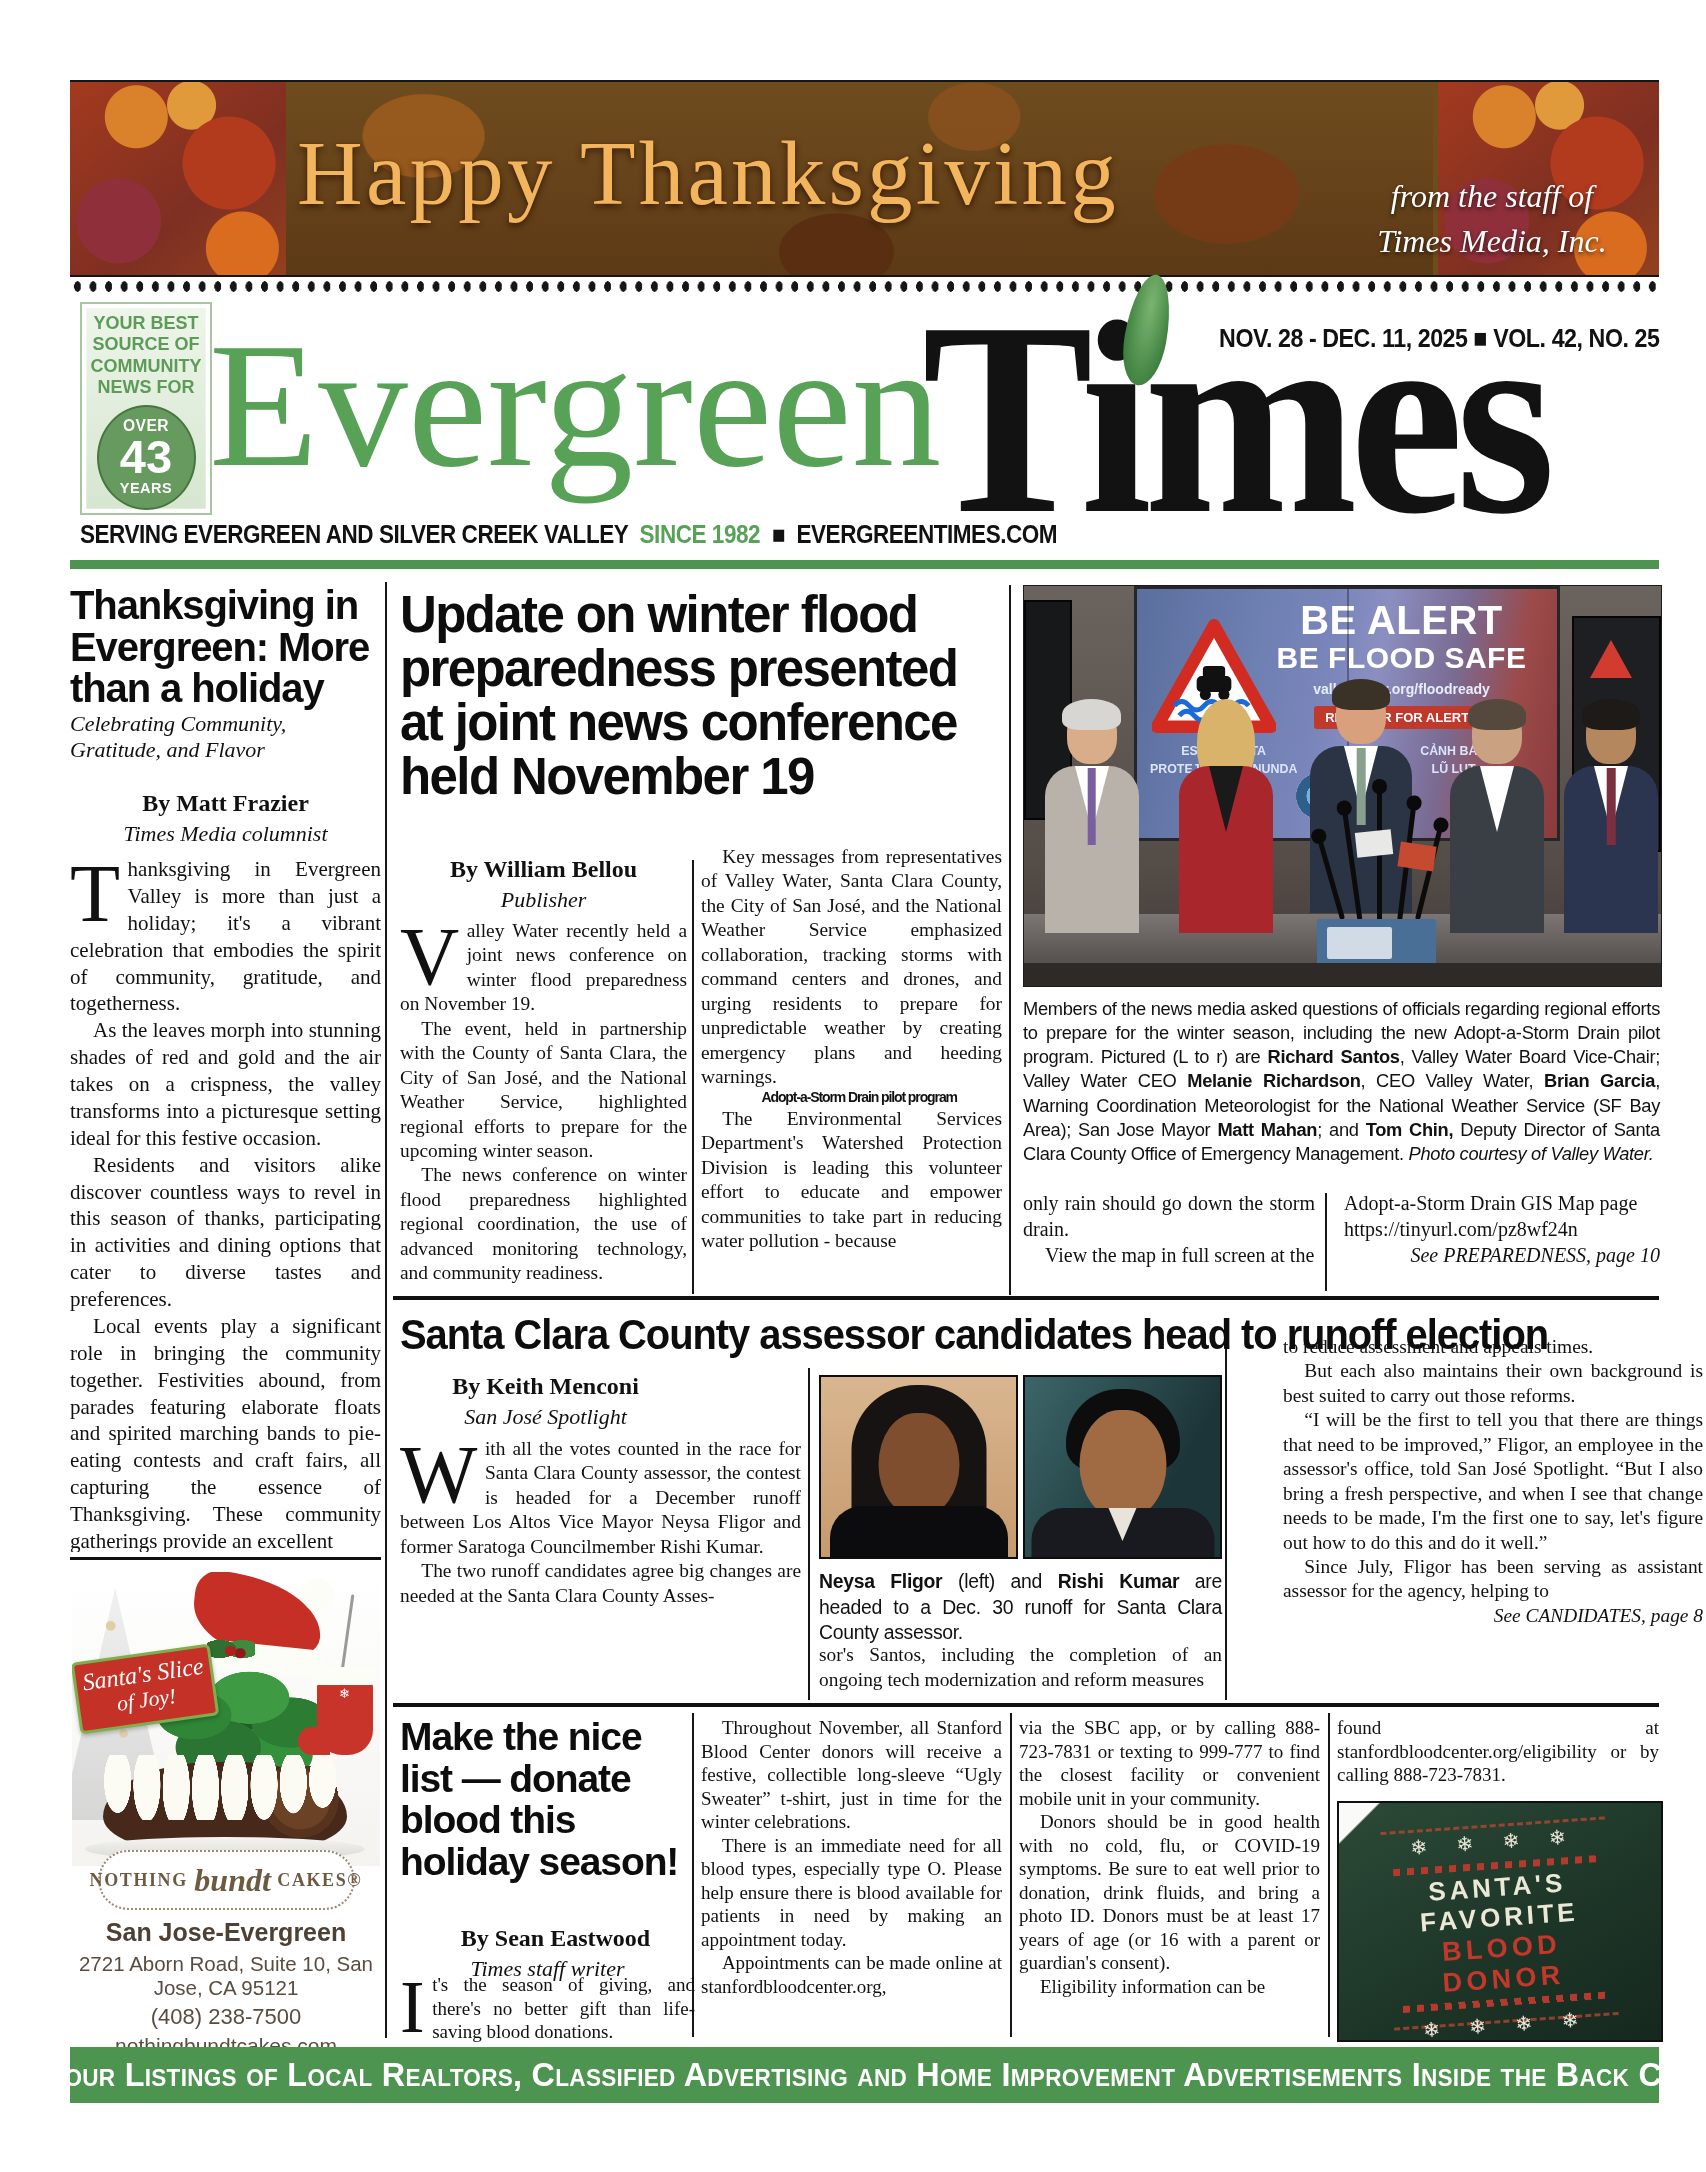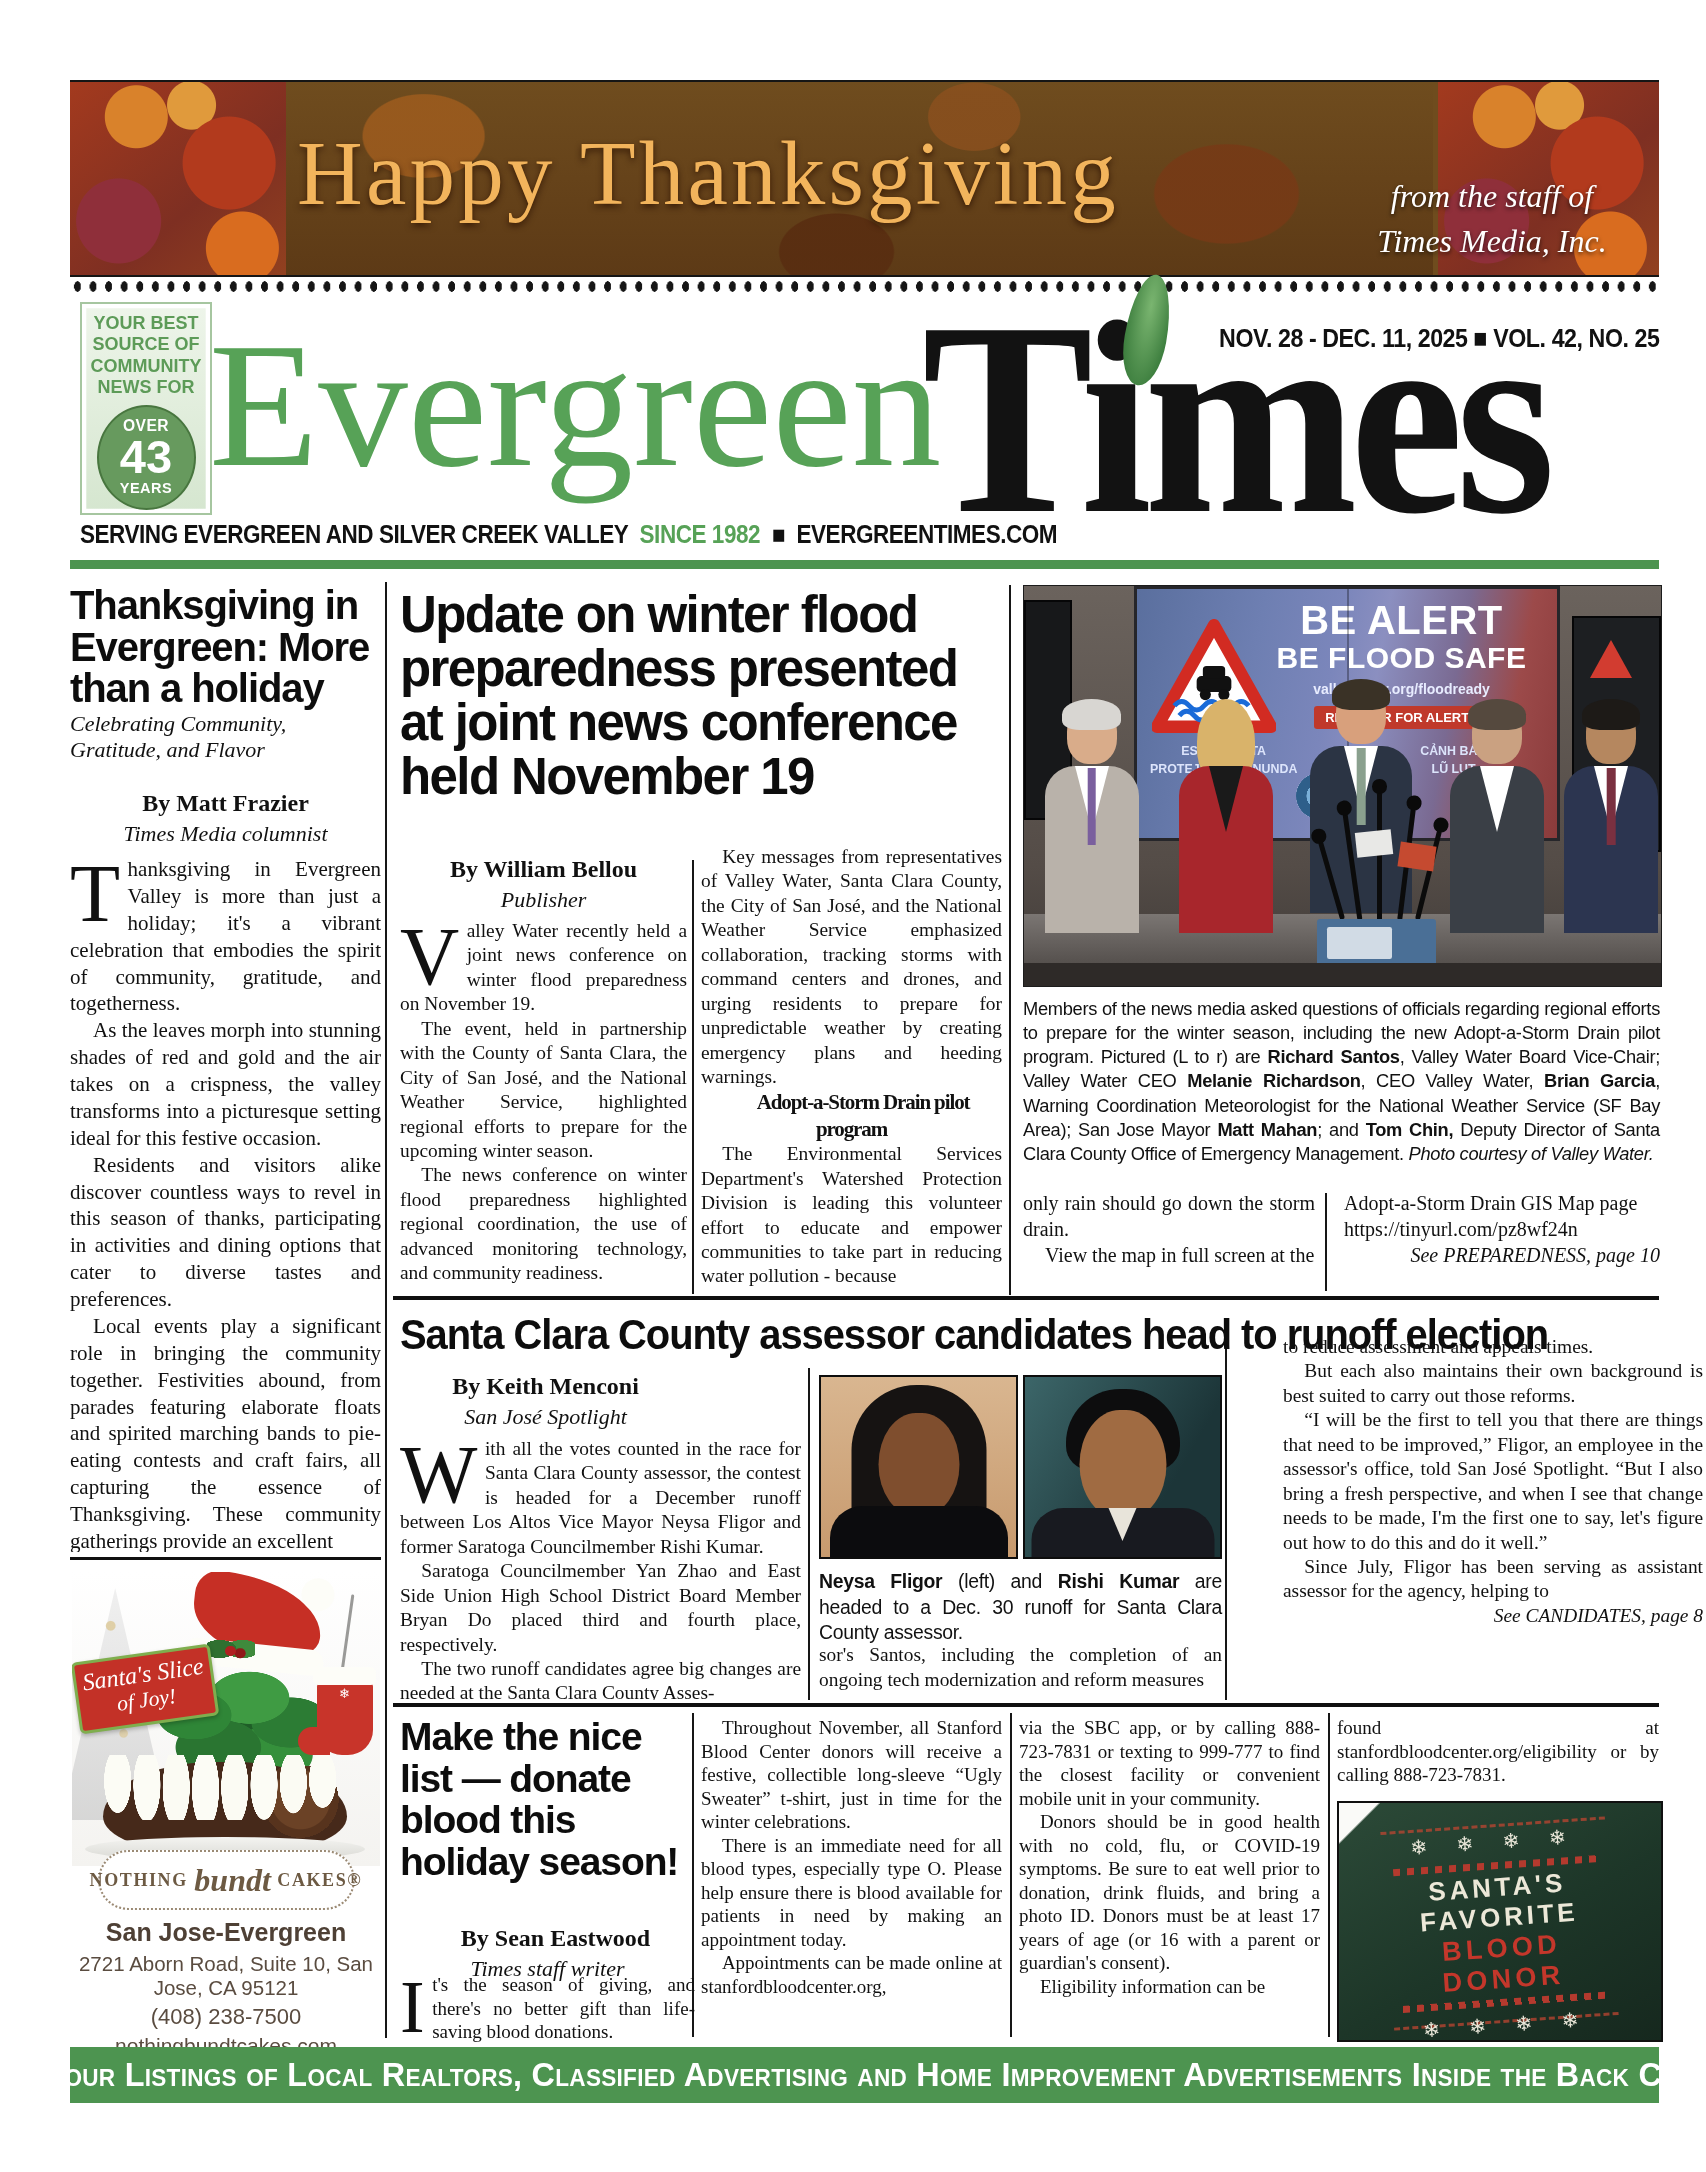--- a/index.html
+++ b/index.html
@@ -133,21 +133,21 @@
   .ad-addr{text-align:center;font-size:20.5px;color:#5a4c40;margin-top:5.4px;}
   .ad-phone{text-align:center;font-size:22px;color:#5a4c40;margin-top:4.3px;}
   .ad-web{text-align:center;font-size:21px;color:#5a4c40;margin-top:4.3px;}
 
   
   #flood-headline{left:400px;top:588px;width:610px;font-size:51px;line-height:1.06;letter-spacing:-1.6px;}
   #flood-byline{left:400px;top:856px;width:287px;}
   #flood-byline-title{left:400px;top:887px;width:287px;}
   #flood-col1{left:400px;top:919px;width:287px;height:374px;overflow:hidden;}
   #flood-col2{left:701px;top:845px;width:301px;height:449px;overflow:hidden;}
-  .subhead{font-family:Liberation Serif, serif;font-weight:700;font-size:21px;letter-spacing:-1.1px;text-align:center;text-indent:0;margin:2.2px 0;}
+  .subhead{font-family:Liberation Sans, sans-serif;font-weight:700;font-size:14px;letter-spacing:-1.1px;text-align:center;text-indent:0;margin:2.2px 0;}
 
   
   #flood-photo{left:1023px;top:585px;width:637px;height:400px;overflow:hidden;border:1.6px solid #1c1c1c;
     background:linear-gradient(#6b635d,#544c47 70%,#3f3a37);}
   #fp-screen{position:absolute;left:110px;top:0;width:420px;height:249px;border:3.2px solid #26262a;
     background:linear-gradient(100deg,#5a6f9e 0%,#6e7fb2 28%,#7b86bb 45%,#8b8fc0 55%,#7a6a92 72%,#9c4a4a 86%,#8a3b3b 100%);}
   #fp-screen::after{content:'';position:absolute;left:50%;top:0;bottom:0;width:2.2px;background:rgba(0,0,0,.3);}
   #fp-text{position:absolute;left:135px;top:9.7px;width:259px;text-align:center;color:#fff;font-family:"Liberation Sans",sans-serif;}
   .scr-alert{font-size:40px;font-weight:800;letter-spacing:0.5px;line-height:1.05;}
   .scr-safe{font-size:30px;font-weight:800;letter-spacing:0.5px;line-height:1.1;}
@@ -449,21 +449,20 @@
     <div>Adopt-a-Storm Drain GIS Map page</div>
     <div class="url">https://tinyurl.com/pz8wf24n</div>
     <div class="jump">See PREPAREDNESS, page 10</div>
   </div>
 
   <div id="assessor-headline" class="abs headline">Santa Clara County assessor candidates head to runoff election</div>
   <div id="assessor-byline" class="abs byline">By Keith Menconi</div>
   <div id="assessor-byline-title" class="abs byline-title">San José Spotlight</div>
   <div id="assessor-col1" class="abs body-col fz36">
     <p class="p np"><span class="dropcap">W</span><span>ith all the votes counted in the race for Santa Clara County assessor, the contest is headed for a December runoff between Los Altos Vice Mayor Neysa Fligor and former Saratoga Councilmember Rishi Kumar.</span></p>
-    <p class="p">Saratoga Councilmember Yan Zhao and East Side Union High School District Board Member Bryan Do placed third and fourth place, respectively.</p>
     <p class="p">The two runoff candidates agree big changes are needed at the Santa Clara County Asses-</p>
   </div>
   <div id="cand-photos" class="abs">
     <div class="cand" id="cand-left">
       <div class="hair"></div>
         <div class="face"></div>
         <div class="torso"></div>
     </div>
     <div class="cand" id="cand-right">
       <div class="hair"></div>

